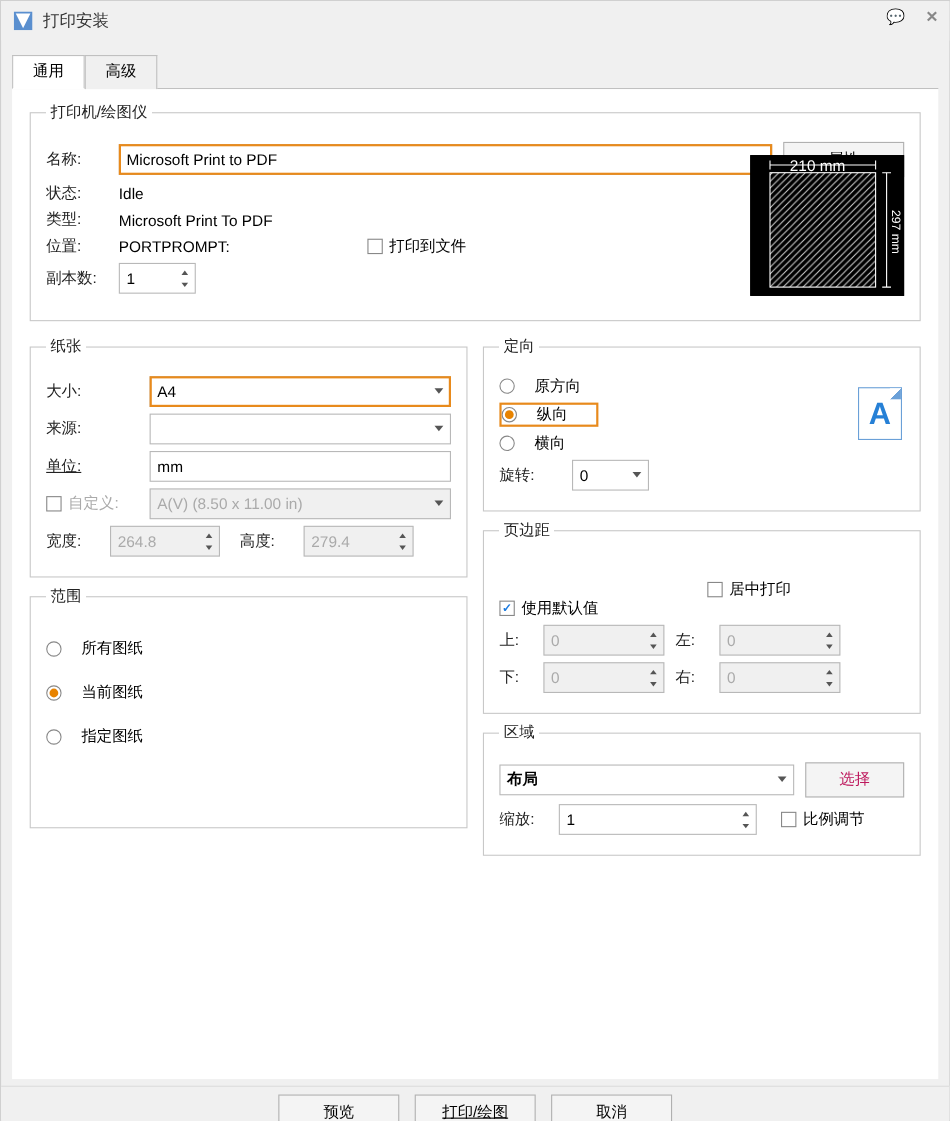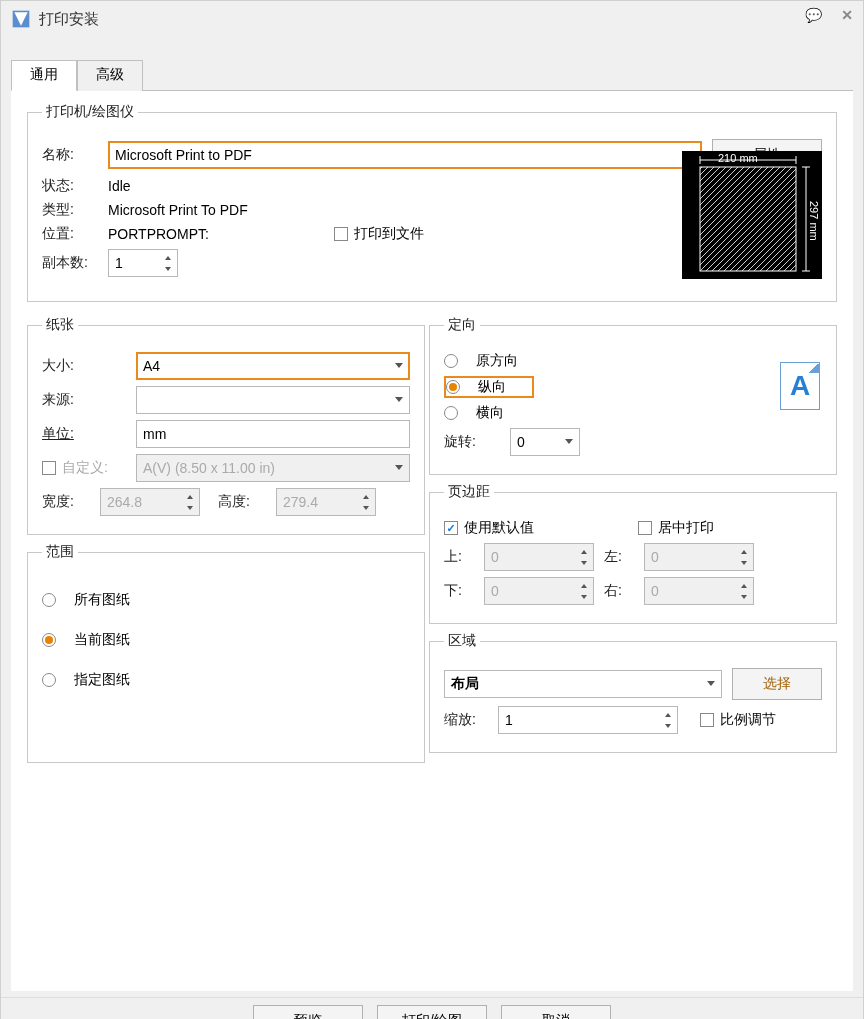--- a/index.html
+++ b/index.html
@@ -2,45 +2,45 @@
 <html><head>
 <meta charset="utf-8">
 <style>
 * { box-sizing: border-box; font-family: "Microsoft YaHei", "Segoe UI", Tahoma, sans-serif; font-size: 14px; }
 body { margin: 0; background: #f0f0f0; width: 864px; height: 1019px; position: relative; }
 .window { width: 864px; height: 1019px; background: #f0f0f0; border: 1px solid #d0d0d0; }
 .titlebar { height: 36px; display: flex; align-items: center; padding: 16px 10px; background: #f0f0f0; position: relative; }
 .titlebar .icon { width: 20px; height: 20px; margin-right: 8px; }
 .titlebar .title { font-size: 15px; color: #333; }
 .titlebar .wincontrols { position: absolute; right: 10px; top: 6px; display: flex; gap: 18px; color: #888; font-weight: bold; font-size: 15px; }
-.tab-strip { height: 32px; margin: 22px 10px 0 10px; border-bottom: 1px solid #c0c0c0; display: flex; }
+.tab-strip { height: 32px; margin: 12px 10px 0 10px; border-bottom: 1px solid #c0c0c0; display: flex; }
 .tab { padding: 5px 18px; border: 1px solid #c0c0c0; border-bottom: none; background: #f0f0f0; margin-right: 0; position: relative; top: 1px; cursor: pointer; }
 .tab.active { background: #fff; border-bottom: 1px solid #fff; z-index: 2; }
 .content { padding: 12px 16px; background: #fff; margin: 0 10px 6px 10px; min-height: 900px; }
 .content-inner { display: flex; flex-direction: column; gap: 6px; }
 fieldset { border: 1px solid #c8c8c8; padding: 12px 14px; margin: 0 0 8px 0; position: relative; }
 legend { font-size: 14px; padding: 0 4px; color: #222; }
 .row { display: flex; align-items: center; margin: 6px 0; gap: 10px; }
 .label { width: 56px; text-align: left; color: #222; }
 .combo, .txt { height: 28px; border: 1px solid #b8b8b8; background: #fff; padding: 0 6px; display: flex; align-items: center; position: relative; }
 .combo .arrow { position: absolute; right: 6px; top: 10px; width: 0; height: 0; border-left: 4px solid transparent; border-right: 4px solid transparent; border-top: 5px solid #555; }
 .spinner { position: relative; }
 .spinner .spin-btns { position: absolute; right: 2px; top: 2px; bottom: 2px; width: 14px; display: flex; flex-direction: column; }
 .spinner .spin-up, .spinner .spin-down { flex: 1; display: flex; align-items: center; justify-content: center; }
 .spinner .spin-up::before { content: ""; border-left: 3px solid transparent; border-right: 3px solid transparent; border-bottom: 4px solid #555; }
 .spinner .spin-down::before { content: ""; border-left: 3px solid transparent; border-right: 3px solid transparent; border-top: 4px solid #555; }
 .btn { height: 32px; padding: 0 20px; border: 1px solid #b0b0b0; background: #f4f4f4; display: inline-flex; align-items: center; justify-content: center; cursor: pointer; }
-.btn.disabled { color: #a16207; cursor: default; }
+.btn.disabled { color: #be185d; cursor: default; }
 .highlight { outline: 2px solid #e88a1c; outline-offset: -2px; }
 .preview-paper { width: 140px; height: 128px; background: #000; position: absolute; right: 14px; top: 30px; padding: 0; }
 .check { width: 14px; height: 14px; border: 1px solid #888; display: inline-flex; align-items: center; justify-content: center; margin-right: 6px; background: #fff; }
 .check.checked::after { content: "✓"; font-size: 11px; color: #1a7ae0; font-weight: bold; line-height: 1; }
 .radio { width: 14px; height: 14px; border-radius: 50%; border: 1px solid #888; display: inline-flex; align-items: center; justify-content: center; margin-right: 8px; background: #fff; }
 .radio.checked::after { content: ""; width: 8px; height: 8px; border-radius: 50%; background: #e88300; }
-.cols { display: flex; gap: 4px; }
+.cols { display: flex; gap: 14px; }
 .col { flex: 1; }
 .disabled-text { color: #aaa; }
 .grey-input { background: #f0f0f0; color: #888; }
 .orient-icon { width: 40px; height: 48px; position: absolute; right: 16px; top: 28px; border: 1px solid #6aa0d8; background: #fff; display: flex; align-items: center; justify-content: center; }
 .orient-icon .corner { position: absolute; top: 0; right: 0; width: 10px; height: 10px; background: linear-gradient(135deg, #fff 50%, #6aa0d8 50%); }
 .orient-icon span { font-size: 28px; font-weight: bold; color: #2680d6; }
 .footer { height: 46px; display: flex; align-items: center; justify-content: center; gap: 14px; border-top: 1px solid #ddd; background: #f0f0f0; }
 </style>
 </head>
 <body>
@@ -89,21 +89,21 @@
                 </pattern>
               </defs>
           <rect x="18" y="16" width="96" height="104" fill="url(#hat)" stroke="#fff"></rect>
           <line x1="18" y1="9" x2="114" y2="9" stroke="#fff"></line>
               <line x1="18" y1="5" x2="18" y2="13" stroke="#fff"></line>
               <line x1="114" y1="5" x2="114" y2="13" stroke="#fff"></line>
           <line x1="124" y1="16" x2="124" y2="120" stroke="#fff"></line>
               <line x1="120" y1="16" x2="128" y2="16" stroke="#fff"></line>
               <line x1="120" y1="120" x2="128" y2="120" stroke="#fff"></line>
         </svg>
-        <div style="position:absolute; top:1px; left:36px; color:#fff; font-size:11px;">210 mm</div>
+        <div style="position:absolute; top:1px; left:36px; color:#fff; font-size:14px;">210 mm</div>
         <div style="position:absolute; top:50px; right:2px; color:#fff; font-size:11px; writing-mode: vertical-rl;">297 mm</div>
       </div>
 
       <div class="row">
             <span class="label">状态:</span>
             <span>Idle</span>
           </div>
       <div class="row">
             <span class="label">类型:</span>
             <span>Microsoft Print To PDF</span>
@@ -226,21 +226,21 @@
             <div class="combo" style="width:70px;">
               <span>0</span>
               <span class="arrow"></span>
             </div>
           </div>
         </fieldset>
 
         <fieldset>
           <legend>页边距</legend>
           <div class="row">
-            <span style="display:inline-flex; align-items:center; flex:1;">
+            <span style="display:inline-flex; align-items:center; flex:1;margin-top:35px;">
                   <span class="check checked"></span>
                   <span>使用默认值</span>
                 </span>
             <span style="display:inline-flex; align-items:center; flex:1;">
                   <span class="check"></span>
                   <span>居中打印</span>
                 </span>
           </div>
           <div class="row">
             <span class="label" style="width:30px;">上:</span>

